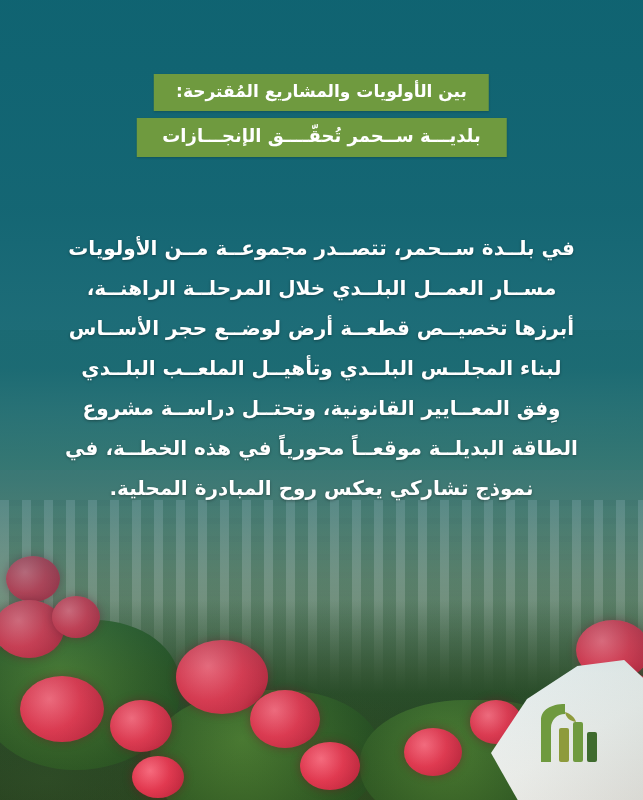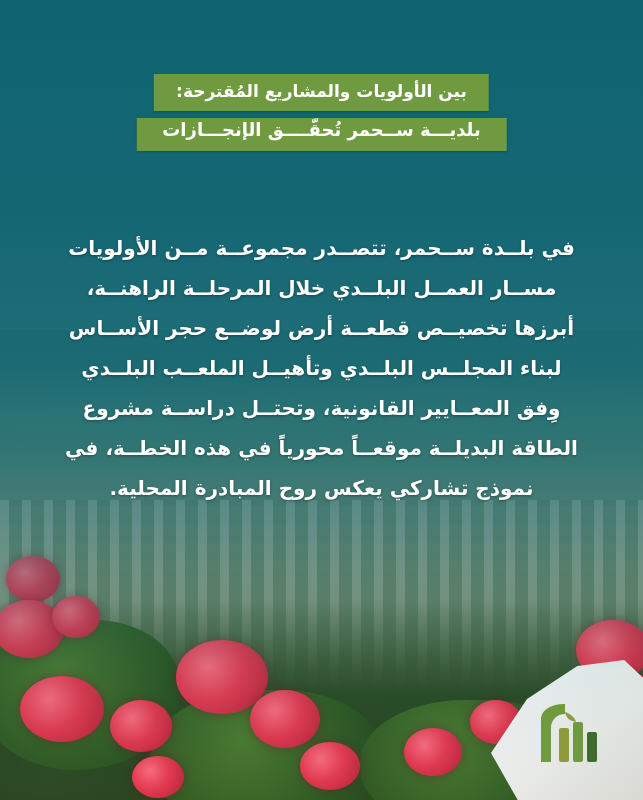--- a/index.html
+++ b/index.html
@@ -141,21 +141,21 @@
     font-weight: bold;
     letter-spacing: 0.2px;
     line-height: 1.35;
     padding: 6px 22px 8px;
     margin: 0 auto 7px;
     width: max-content;
     box-shadow: 0 1px 2px rgba(0,0,0,0.18);
   }
   .hl-line.two {
     font-size: 18px;
-    padding: 0 26px 9px;
+    padding: 6px 26px 9px;
   }
 
   .body-text {
     position: absolute;
     top: 228px;
     left: 60px;
     right: 60px;
     color: #ffffff;
     font-size: 20px;
     font-weight: bold;

